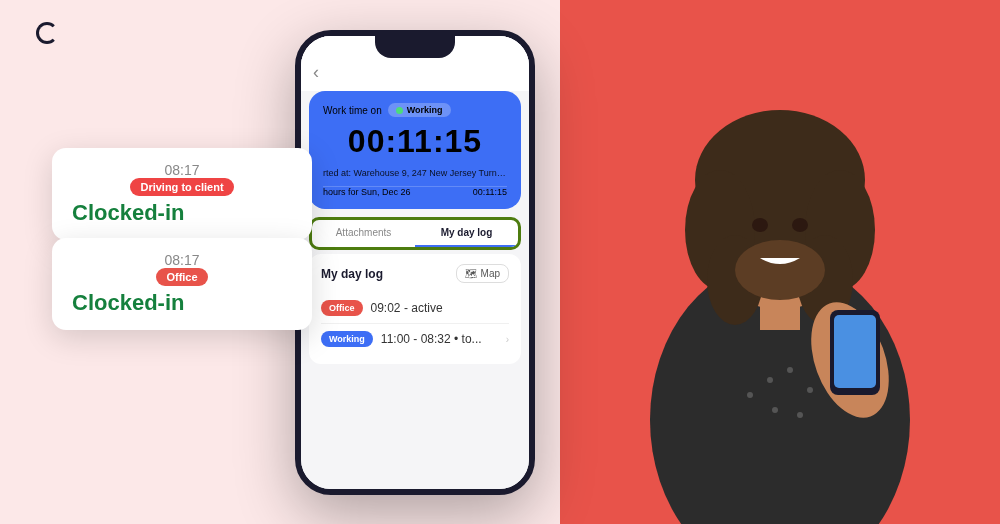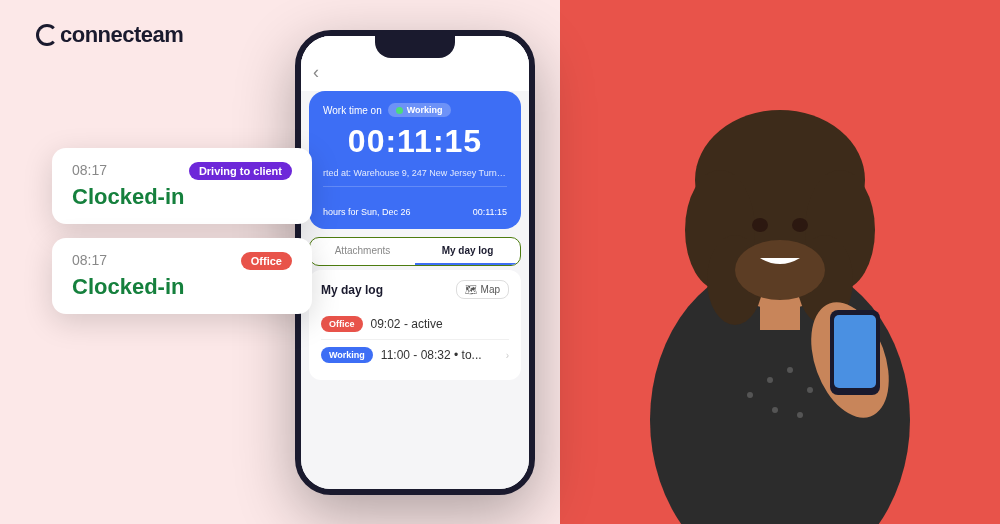--- a/index.html
+++ b/index.html
@@ -62,35 +62,37 @@
       left: 52px;
       top: 148px;
     }
     .card-2 {
       left: 52px;
       top: 238px;
     }
     .card-header {
       display: flex;
       justify-content: space-between;
+      align-items: center;
       margin-bottom: 4px;
+      flex-direction: column;
     }
     .card-time {
       font-size: 14px;
       color: #888;
       font-weight: 500;
     }
     .card-badge {
       border-radius: 20px;
       padding: 3px 10px;
       font-size: 11px;
       font-weight: 600;
       color: white;
     }
-    .badge-blue { background: #6d28d9; }
+    .badge-blue { background: #ef4444; }
     .badge-red { background: #e8534a; }
     .card-title {
       font-size: 22px;
       font-weight: 700;
       color: #15803d;
     }
 
     
     .phone {
       position: absolute;
@@ -141,21 +143,21 @@
       color: #1a1a2e;
       margin-right: 18px;
     }
 
     
     .timer-card {
       background: #3d6ef5;
       margin: 0 8px 8px;
       border-radius: 16px;
       padding: 12px 14px;
-      color: #ffffff;
+      color: #000000;
     }
     .timer-top {
       display: flex;
       align-items: center;
       gap: 6px;
       margin-bottom: 6px;
       font-size: 10px;
     }
     .working-badge {
       background: rgba(255,255,255,0.25);
@@ -184,34 +186,34 @@
       opacity: 0.85;
       white-space: nowrap;
       overflow: hidden;
       text-overflow: ellipsis;
     }
     .timer-total {
       display: flex;
       justify-content: space-between;
       align-items: center;
       margin-top: 8px;
-      padding-top: 20px;
+      padding-top: 0;
       border-top: 1px solid rgba(255,255,255,0.2);
       font-size: 9px;
       text-align: right;
     }
 
     
     .phone-tabs {
       display: flex;
       background: white;
       margin: 0 8px 4px;
       border-radius: 10px;
       overflow: hidden;
-      border: 1px solid #4d7c0f;
+      border: 3px solid #4d7c0f;
       justify-content: space-between;
     }
     .phone-tab {
       flex: 1;
       text-align: center;
       padding: 7px 4px;
       font-size: 10px;
       color: #888;
     }
     .phone-tab.active {
@@ -301,21 +303,20 @@
     }
   </style>
 </head>
 <body>
 
 <div class="bg-left"></div>
 <div class="bg-right"></div>
 
 <div class="logo">
   <span class="logo-c"></span>
-  <span>connecteam</span>
 </div>
 
 <div class="card card-1">
   <div class="card-header">
     <span class="card-time">08:17</span>
     <span class="card-badge badge-blue">Driving to client</span>
   </div>
   <div class="card-title">Clocked-in</div>
 </div>
 

